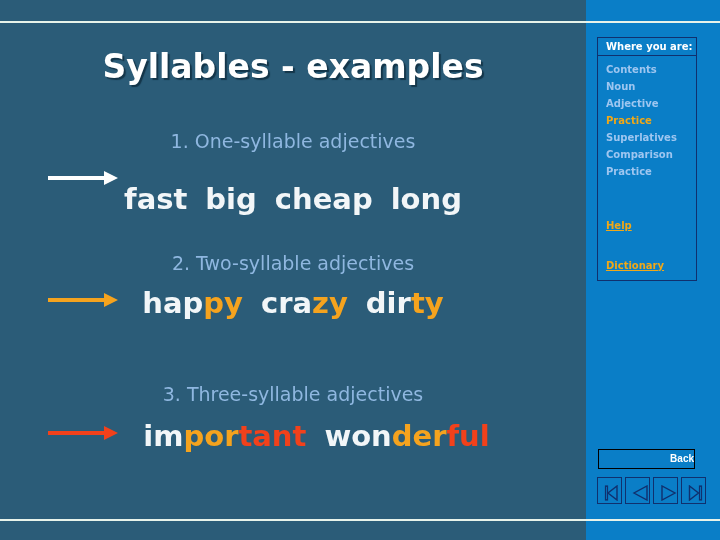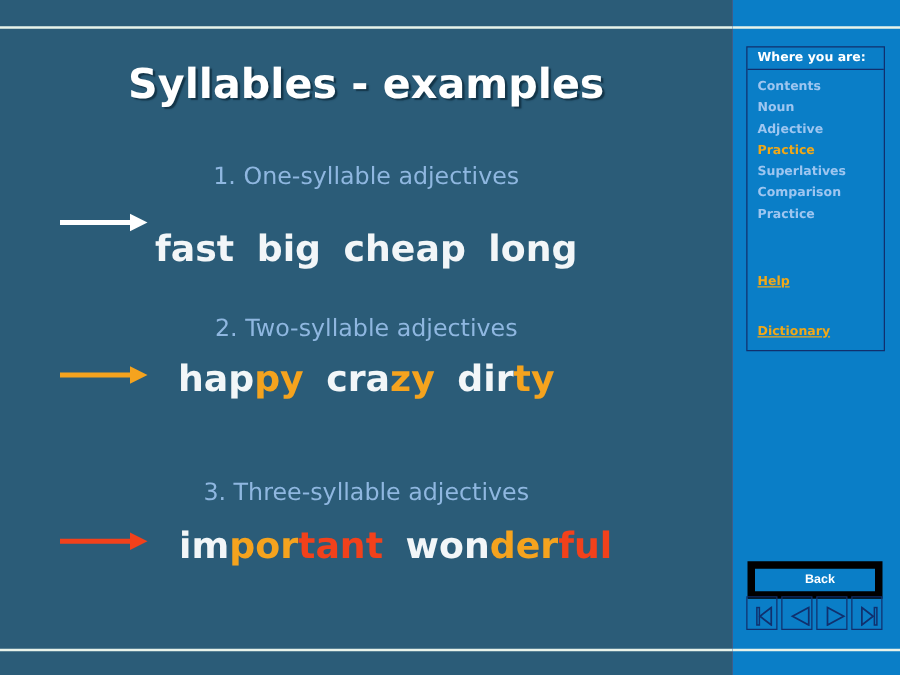--- a/index.html
+++ b/index.html
@@ -121,21 +121,21 @@
   .sidebar .rule-bottom-s {
     position: absolute;
     left: 0; top: 519px;
     width: 134px; height: 2px;
     background: #e8f3ea;
   }
 
   .where-box {
     position: absolute;
     left: 11px; top: 37px;
-    width: 111px;
+    width: 100px;
     border: 1px solid #10306e;
     box-sizing: border-box;
   }
   .where-title {
     padding: 3px 6px 3px 8px;
     color: #ffffff;
     font-size: 10px;
     font-weight: bold;
     border-bottom: 1px solid #10306e;
     white-space: nowrap;
@@ -163,29 +163,29 @@
     font-weight: bold;
     line-height: 17px;
     text-decoration: underline;
     white-space: nowrap;
     margin-top: 23px;
   }
 
   .back-button {
     position: absolute;
     left: 598px; top: 449px;
-    width: 108px;
+    width: 97px;
     box-sizing: border-box;
-    border: 6px solid #000000;
+    border: 1px solid #000000;
     padding: 3px 0 4px 8px;
     color: #ffffff;
     font-size: 10px;
     font-weight: bold;
     background: transparent;
-    text-align: center;
+    text-align: right;
     white-space: nowrap;
   }
 
   .navbtn-row {
     position: absolute;
     left: 597px; top: 477px;
     width: 112px;
     display: flex;
     gap: 3px;
   }

